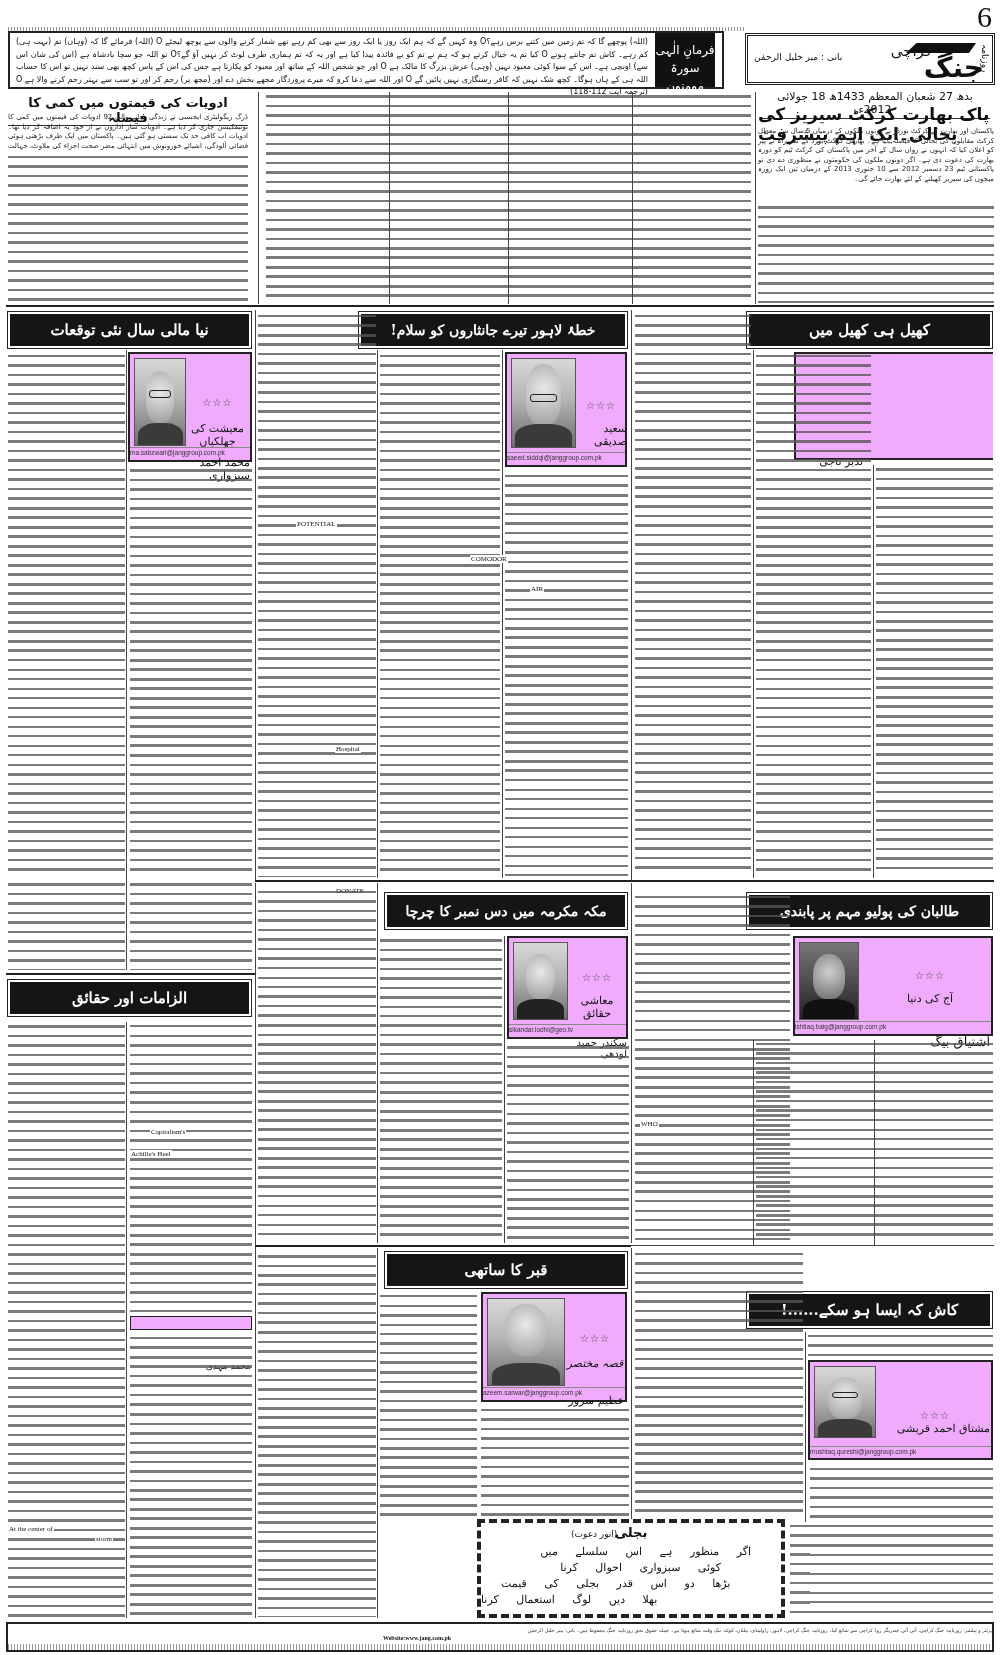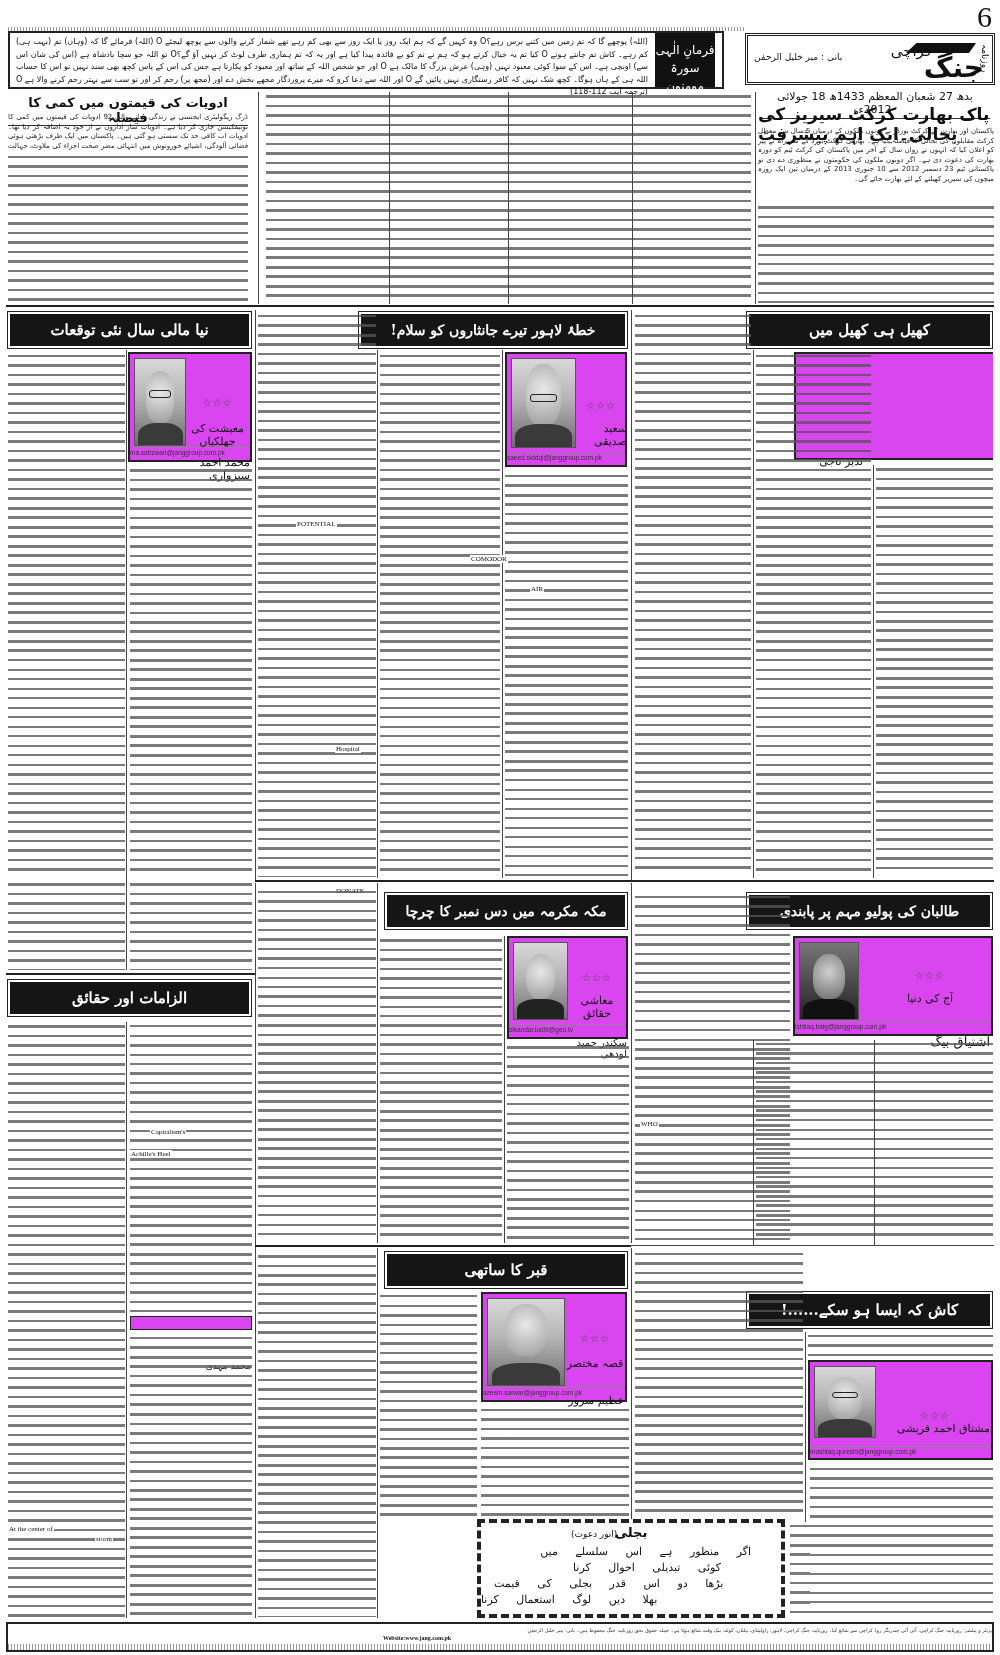--- a/index.html
+++ b/index.html
@@ -36,21 +36,21 @@
   .col-text { font-size: 7px; line-height: 9.5px; direction: rtl; text-align: justify; color: #222; }
 
   .vrule { position: absolute; width: 1px; background: #444; }
   .hrule { position: absolute; height: 1px; background: #444; }
   .thick-h { position: absolute; height: 2px; background: #222; }
 
   
   .banner { position: absolute; background: #151515; color: #fff; text-align: center; direction: rtl; font-family: "DejaVu Serif", serif; font-weight: bold; border: 2px solid #fff; outline: 1px solid #222; display: flex; align-items: center; justify-content: center; }
 
   
-  .author-box { position: absolute; border: 2px solid #222; background: #d946ef; }
+  .author-box { position: absolute; border: 2px solid #222; background: #f0abfc; }
   .photo { position: absolute; background: linear-gradient(180deg,#d8d8d8 0%,#b5b5b5 45%,#6e6e6e 100%); border: 1px solid #555; overflow: hidden; }
   .photo .face { position: absolute; left: 22%; top: 14%; width: 56%; height: 60%; border-radius: 45% 45% 40% 40%; background: radial-gradient(circle at 50% 40%, #e8e8e8, #9a9a9a); }
   .photo .body { position: absolute; left: 5%; bottom: -8%; width: 90%; height: 34%; border-radius: 40% 40% 0 0; background: #3a3a3a; }
   .photo .glasses { position: absolute; left: 28%; top: 36%; width: 44%; height: 9%; border: 1.5px solid #222; border-radius: 3px; }
   .col-name { position: absolute; direction: rtl; text-align: center; font-size: 11px; font-family: "DejaVu Serif", serif; margin-top: 42px; }
   .stars { position: absolute; font-size: 10px; color: #444; letter-spacing: 1px; text-align: center; }
   .author-name { position: absolute; direction: rtl; font-size: 11px; font-weight: normal; font-family: "DejaVu Serif", serif; margin-top: 44px; }
   .email { position: absolute; left: 2px; bottom: 2px; font-size: 6.5px; font-family: "Liberation Sans", sans-serif; color: #333; border-top: 1px solid #888; width: calc(100% - 4px); padding-top: 1px; }
 
   .latin-inline { position: absolute; font-size: 7px; font-family: "Liberation Serif", serif; background: #fff; padding: 0 1px; }
@@ -270,21 +270,21 @@
   </div>
 
 <div class="thick-h" style="left:255px;top:1245px;width:376px;"></div>
 <div class="banner" style="left:385px;top:1252px;width:242px;height:36px;font-size:15px;">قبر کا ساتھی</div>
 <div class="author-box" style="left:481px;top:1292px;width:146px;height:110px;">
   <div class="photo" style="left:4px;top:4px;width:78px;height:88px;">
       <div class="face" style="top:6%;"></div>
       <div class="body"></div>
     </div>
 </div>
-<div class="col-name" style="left:566px;top:1315px;width:58px;">قصہ مختصر</div>
+<div class="col-name" style="left:566px;top:1315px;width:58px;font-style:italic;">قصہ مختصر</div>
 <div class="stars" style="left:566px;top:1333px;width:58px;">☆☆☆</div>
 <div class="author-name" style="left:566px;top:1350px;width:58px;">عظیم سرور</div>
 <div class="email" style="left:483px;top:1387px;width:142px;">azeem.sarwar@janggroup.com.pk</div>
 <div class="col" style="left:258px;top:1252px;width:118px;height:365px;">
     <div class="lines"></div>
   </div>
 <div class="col" style="left:380px;top:1292px;width:97px;height:226px;">
     <div class="lines"></div>
   </div>
 <div class="col" style="left:481px;top:1406px;width:148px;height:112px;">
@@ -315,22 +315,22 @@
   </div>
 <div class="col" style="left:790px;top:1522px;width:20px;height:95px;">
     <div class="lines"></div>
   </div>
 <div class="vrule" style="left:805px;top:1332px;height:190px;"></div>
 
 <div class="poem-box">
   <div class="poem-title">بجلی</div>
   <div class="poem-author">(انور دعوت)</div>
   <div class="poem-line" style="right:30px;top:22px;">اگر منظور ہے اس سلسلے میں</div>
-  <div class="poem-line" style="right:60px;top:38px;">کوئی تبدیلی احوال کرنا</div>
-  <div class="poem-line" style="left:13px;top:54px;">بڑھا دو اس قدر بجلی کی قیمت</div>
+  <div class="poem-line" style="right:60px;top:38px;">کوئی سبزواری احوال کرنا</div>
+  <div class="poem-line" style="left:20px;top:54px;">بڑھا دو اس قدر بجلی کی قیمت</div>
   <div class="poem-line" style="left:0;top:70px;">بھلا دیں لوگ استعمال کرنا</div>
 </div>
 
 <div class="footer">
   <div class="footer-text">پرنٹر و پبلشر: روزنامہ جنگ کراچی، آئی آئی چندریگر روڈ کراچی سے شائع کیا۔ روزنامہ جنگ کراچی، لاہور، راولپنڈی، ملتان، کوئٹہ بیک وقت شائع ہوتا ہے۔ جملہ حقوق بحق روزنامہ جنگ محفوظ ہیں۔ بانی: میر خلیل الرحمٰن</div>
   <div class="footer-url">Website:www.jang.com.pk</div>
   <div class="footer-hatch hatch"></div>
 </div>
 
 </body></html>

